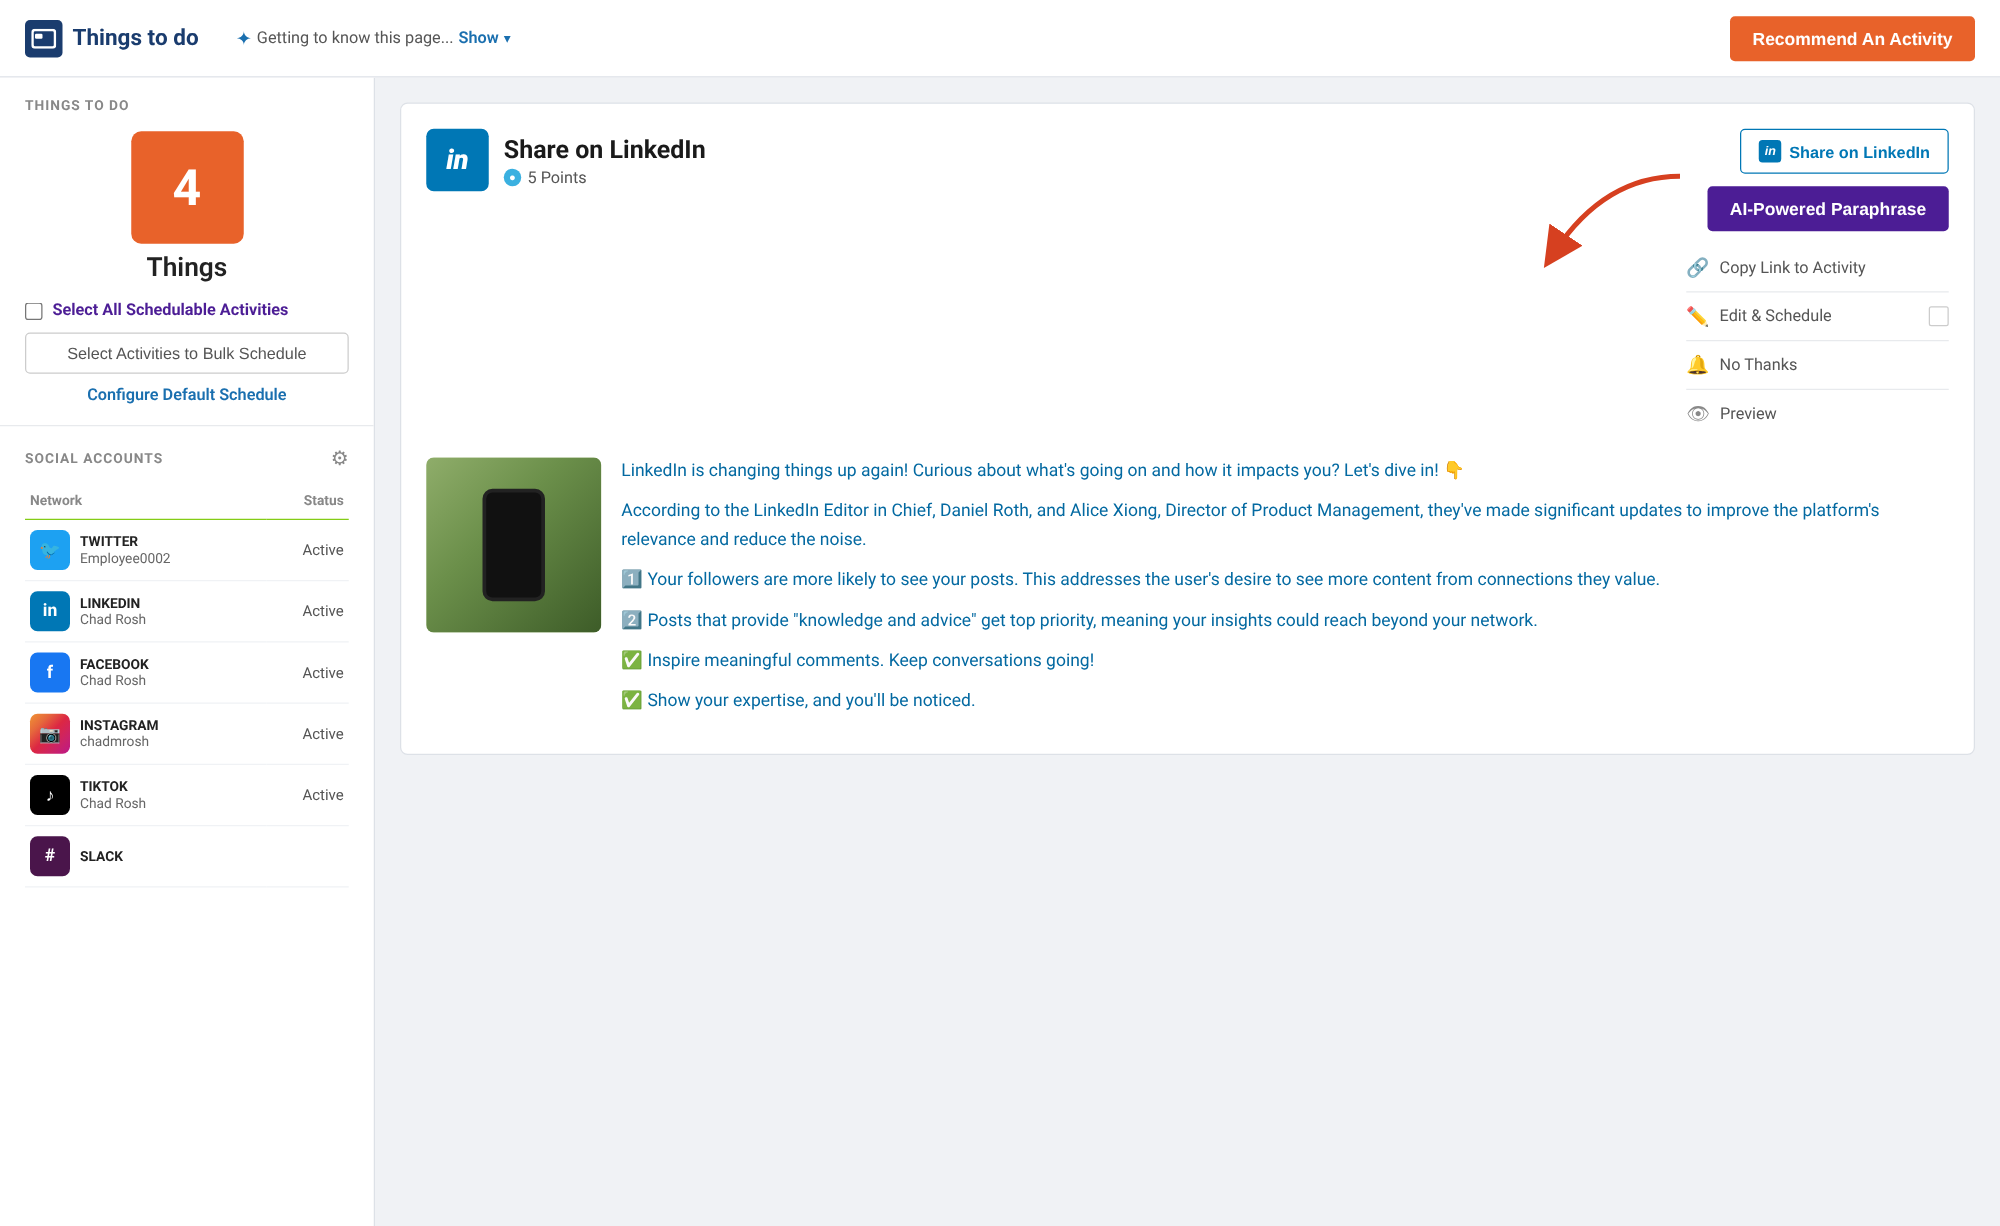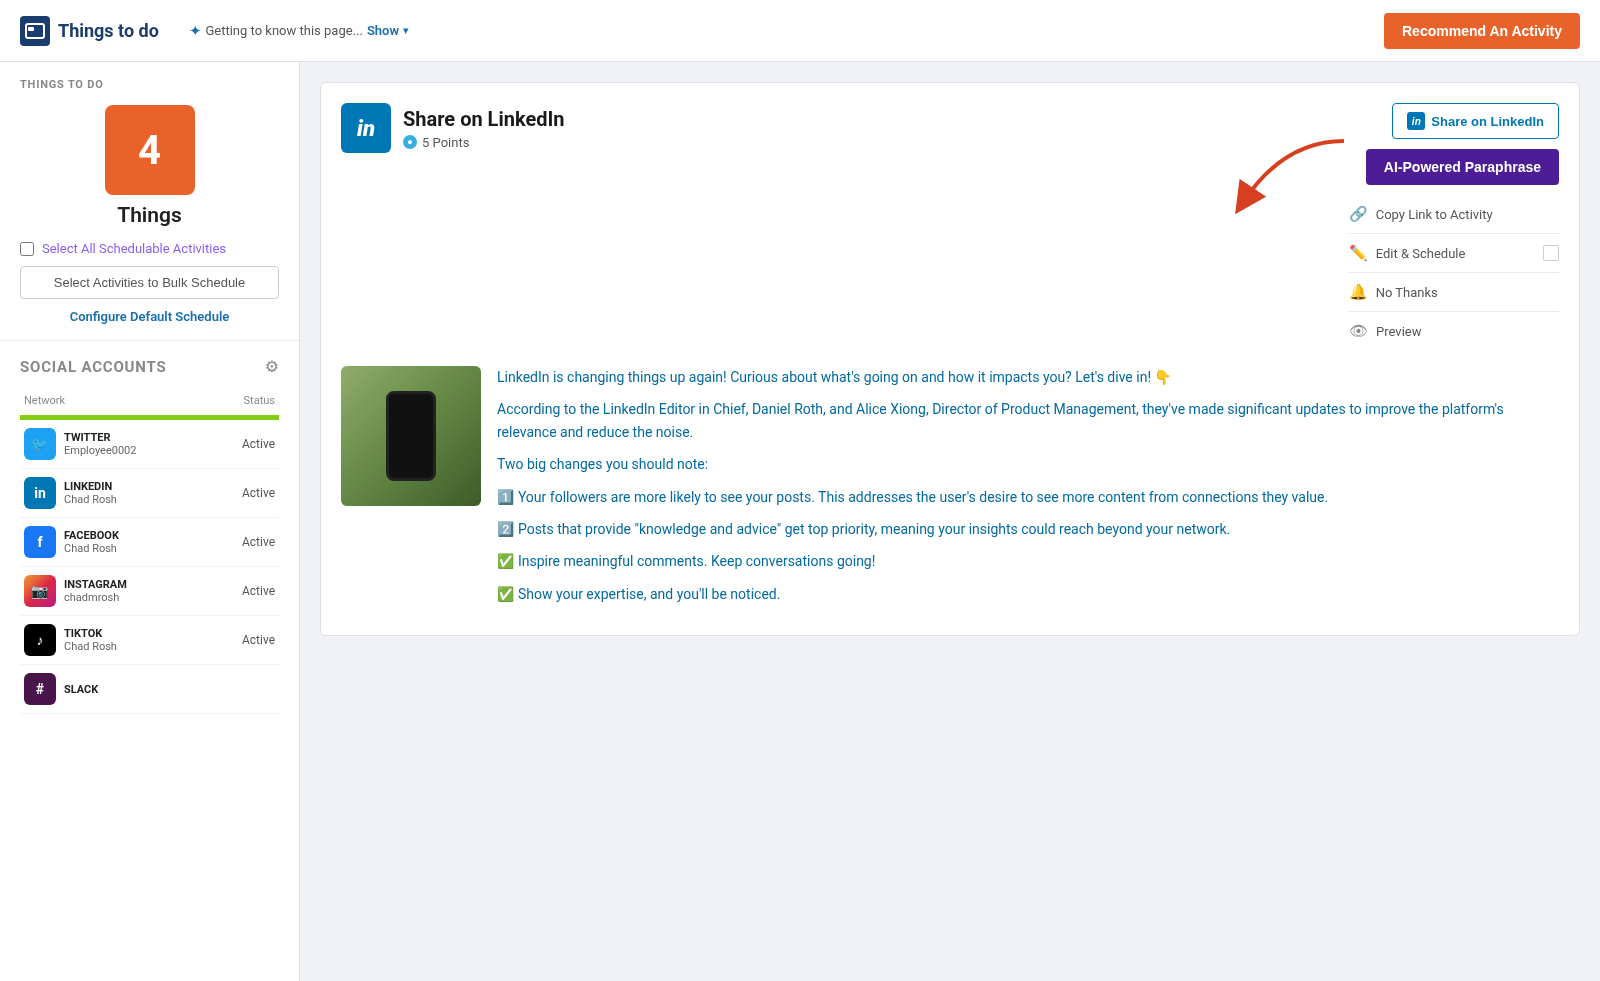--- a/index.html
+++ b/index.html
@@ -97,21 +97,21 @@
     .count-label {
       font-size: 21px;
       font-weight: 600;
       color: #222;
     }
     .checkbox-row {
       display: flex; align-items: center; gap: 8px;
       margin-bottom: 10px;
     }
     .checkbox-row input[type="checkbox"] { cursor: pointer; width: 14px; height: 14px; }
-    .checkbox-row label { font-size: 13px; color: #8b5cf6; cursor: pointer; }
+    .checkbox-row label { font-size: 13px; color: #4c1d95; cursor: pointer; font-weight: bold; }
     .bulk-schedule-btn {
       width: 100%;
       background: #fff;
       border: 1px solid #ccc;
       border-radius: 4px;
       padding: 8px 12px;
       font-size: 13px;
       color: #555;
       cursor: pointer;
       text-align: center;
@@ -129,35 +129,35 @@
 
     
     .social-section {
       padding: 16px 20px;
     }
     .social-section-header {
       display: flex; align-items: center; justify-content: space-between;
       margin-bottom: 14px;
     }
     .social-section-title {
-      font-size: 15px;
+      font-size: 11px;
       font-weight: 700;
       color: #888;
       letter-spacing: 0.8px;
       text-transform: uppercase;
     }
     .gear-icon { color: #888; cursor: pointer; font-size: 16px; }
     .social-table { width: 100%; border-collapse: collapse; }
     .social-table thead th {
       text-align: left;
       font-size: 11px;
-      font-weight: 400;
+      font-weight: 700;
       color: #888;
       padding: 4px 4px 8px 4px;
-      border-bottom: 5px solid #84cc16;
+      border-bottom: 1px solid #84cc16;
     }
     .social-table thead th:last-child { text-align: right; }
     .social-table tbody tr { border-bottom: 1px solid #f0f2f5; }
     .social-table tbody td { padding: 8px 4px; vertical-align: middle; }
     .account-info { display: flex; align-items: center; gap: 8px; }
     .account-avatar {
       width: 32px; height: 32px;
       border-radius: 6px;
       display: flex; align-items: center; justify-content: center;
       color: white; font-size: 14px; font-weight: 700;
@@ -486,21 +486,20 @@
 
       <div class="content-body">
         <div class="content-image">
           <div class="content-image-placeholder">
             <div class="phone-shape"></div>
           </div>
         </div>
         <div class="content-text">
           <p>LinkedIn is changing things up again! Curious about what's going on and how it impacts you? Let's dive in! 👇</p>
           <p>According to the LinkedIn Editor in Chief, Daniel Roth, and Alice Xiong, Director of Product Management, they've made significant updates to improve the platform's relevance and reduce the noise.</p>
-          <p>Two big changes you should note:</p>
           <p>1️⃣ Your followers are more likely to see your posts. This addresses the user's desire to see more content from connections they value.</p>
           <p>2️⃣ Posts that provide "knowledge and advice" get top priority, meaning your insights could reach beyond your network.</p>
           <p>✅ Inspire meaningful comments. Keep conversations going!</p>
           <p>✅ Show your expertise, and you'll be noticed.</p>
         </div>
       </div>
     </div>
   </main>
 </div>
 

